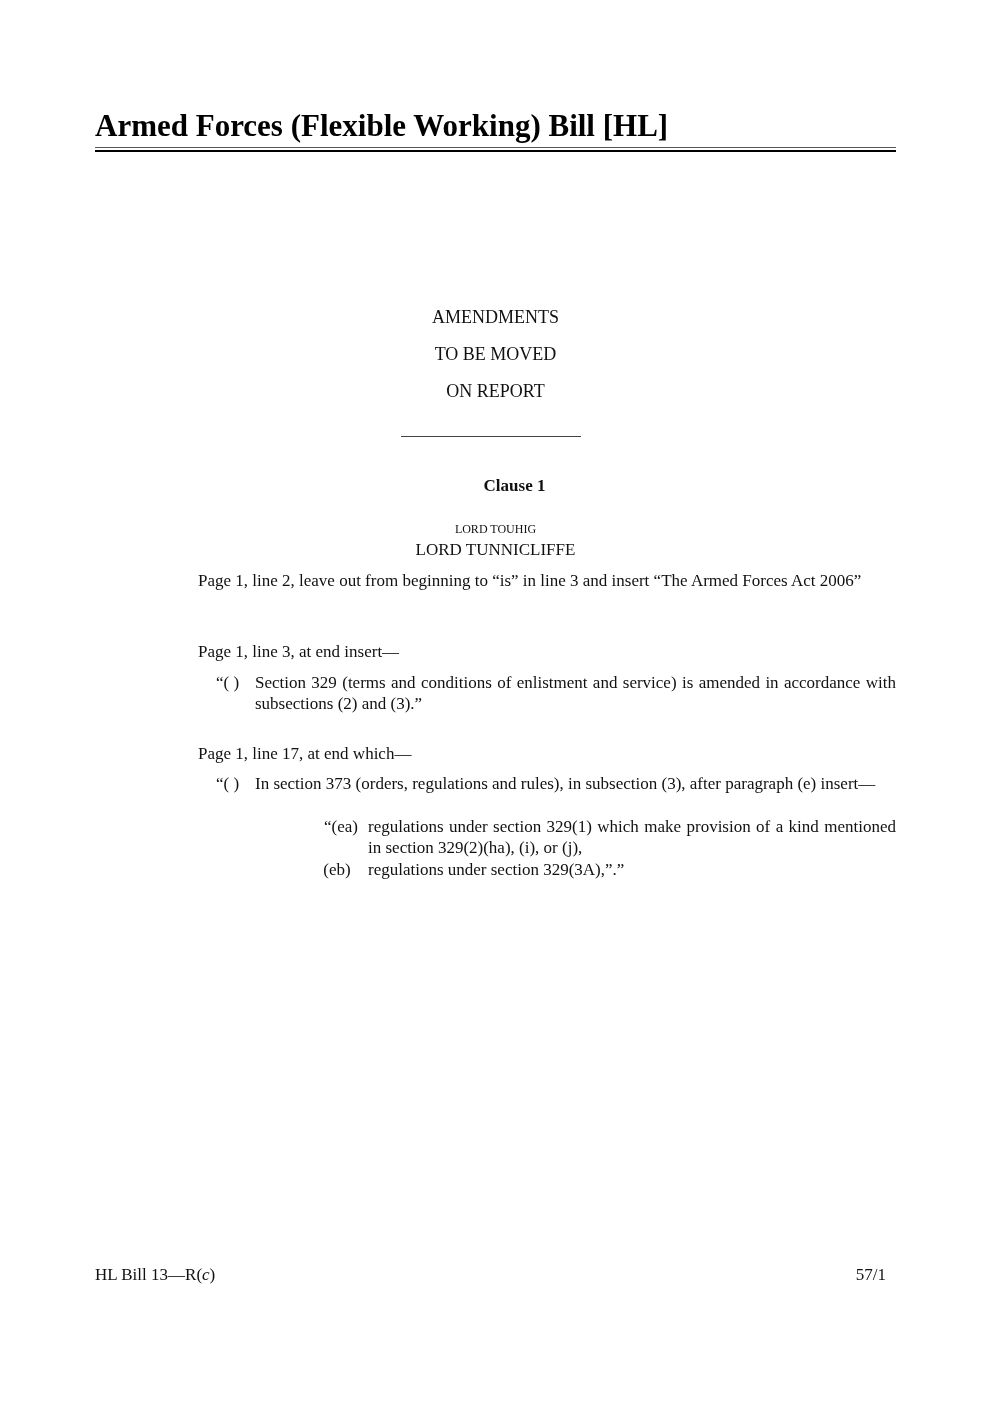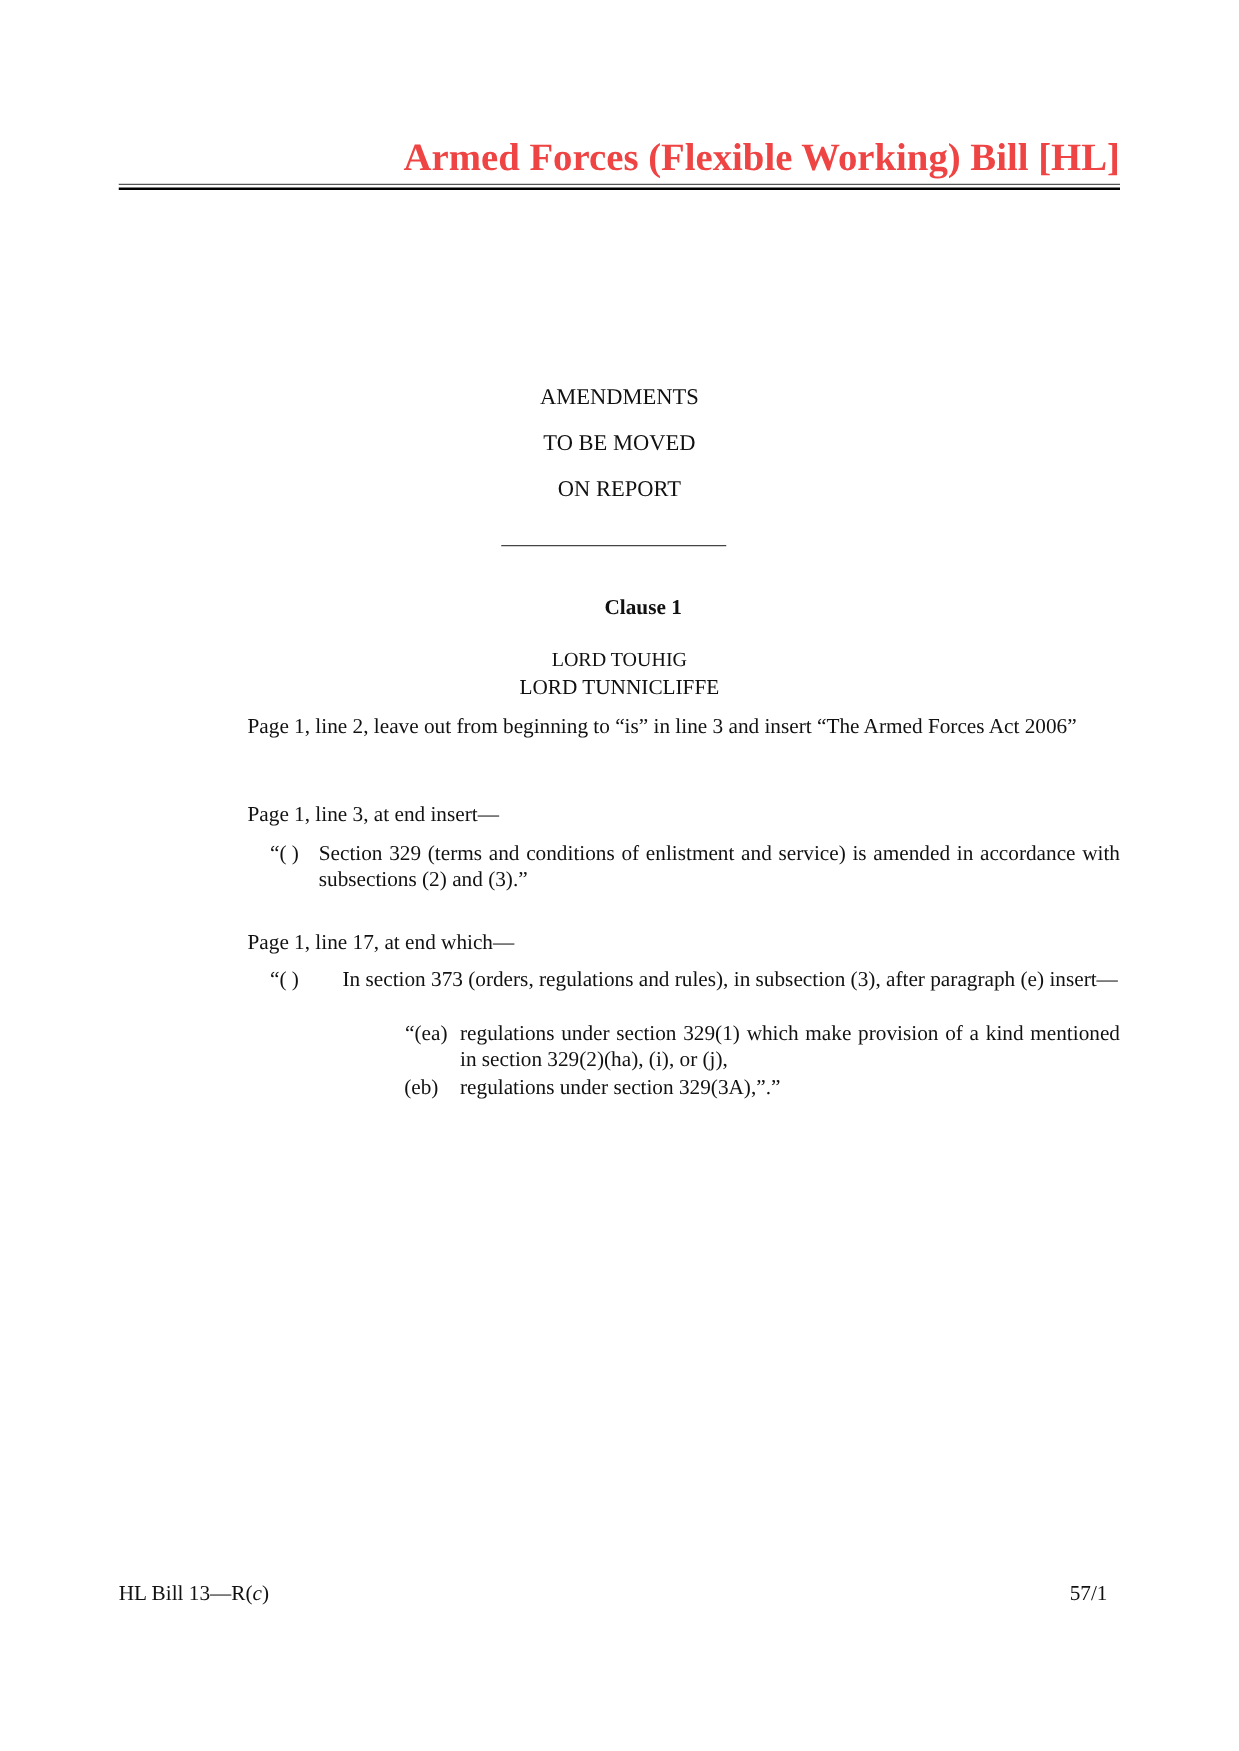--- a/index.html
+++ b/index.html
@@ -2,22 +2,22 @@
 <html><head>
   <meta charset="utf-8">
   <style>
     html, body { margin: 0; padding: 0; background: #ffffff; }
     body {
       width: 991px; height: 1401px; position: relative; overflow: hidden;
       font-family: "Liberation Serif", "DejaVu Serif", serif; color: #111;
     }
     .title {
       position: absolute; left: 95px; width: 801px; top: 106px;
-      text-align: right; font-size: 31px; font-weight: bold; line-height: 40px;
-      color: #ef4444;
+      text-align: left; font-size: 31px; font-weight: bold; line-height: 40px;
+      color: #000000;
     }
     .rule-thin {
       position: absolute; left: 95px; width: 801px; top: 147px; height: 1px; background: #555;
     }
     .rule-thick {
       position: absolute; left: 95px; width: 801px; top: 150px; height: 2px; background: #000;
     }
     .heading-line { position: absolute; left: 0; width: 991px; text-align: center; font-size: 18px; line-height: 22px; }
     .sep { position: absolute; left: 401px; width: 180px; top: 436px; height: 1px; background: #444; }
     .clause { font-weight: bold; }
@@ -34,32 +34,32 @@
 <div class="rule-thick"></div>
 
 <div class="heading-line" style="top:306px;">AMENDMENTS</div>
 <div class="heading-line" style="top:343px;">TO BE MOVED</div>
 <div class="heading-line" style="top:380px;">ON REPORT</div>
 
 <div class="sep"></div>
 
 <div class="heading-line clause" style="top:475px; font-size:17px;padding-left:19px;">Clause 1</div>
 
-<div class="heading-line" style="top:518px; font-size:16px;">LORD TOUHIG</div>
+<div class="heading-line" style="top:518px; font-size:12px;">LORD TOUHIG</div>
 <div class="heading-line" style="top:539px; font-size:17px;">LORD TUNNICLIFFE</div>
 
 <div class="body-text justify" style="top:570px;">Page 1, line 2, leave out from beginning to “is” in line 3 and insert “The Armed Forces Act 2006”</div>
 
 <div class="body-text" style="top:641px;">Page 1, line 3, at end insert—</div>
 <div class="row" style="left:216px; top:672px;">“( )</div>
 <div class="row justify" style="left:255px; width:641px; top:672px;">Section 329 (terms and conditions of enlistment and service) is amended in accordance with subsections (2) and (3).”</div>
 
 <div class="body-text" style="top:743px;">Page 1, line 17, at end which—</div>
 <div class="row" style="left:216px; top:773px;">“( )</div>
-<div class="row justify" style="left:255px; width:641px; top:773px;margin-left:19px;">In section 373 (orders, regulations and rules), in subsection (3), after paragraph (e) insert—</div>
+<div class="row justify" style="left:255px; width:641px; top:773px;">In section 373 (orders, regulations and rules), in subsection (3), after paragraph (e) insert—</div>
 
 <div class="row" style="left:316px; width:42px; text-align:right; top:816px;">“(ea)</div>
 <div class="row justify" style="left:368px; width:528px; top:816px;">regulations under section 329(1) which make provision of a kind mentioned in section 329(2)(ha), (i), or (j),</div>
 
 <div class="row" style="left:316px; width:42px; text-align:center; top:859px;">(eb)</div>
 <div class="row" style="left:368px; width:528px; top:859px;">regulations under section 329(3A),”.”</div>
 
 <div class="footer" style="left:95px;">
   <span>HL Bill 13—R(</span><span style="font-style:italic;">c</span><span>)</span>
 </div>

